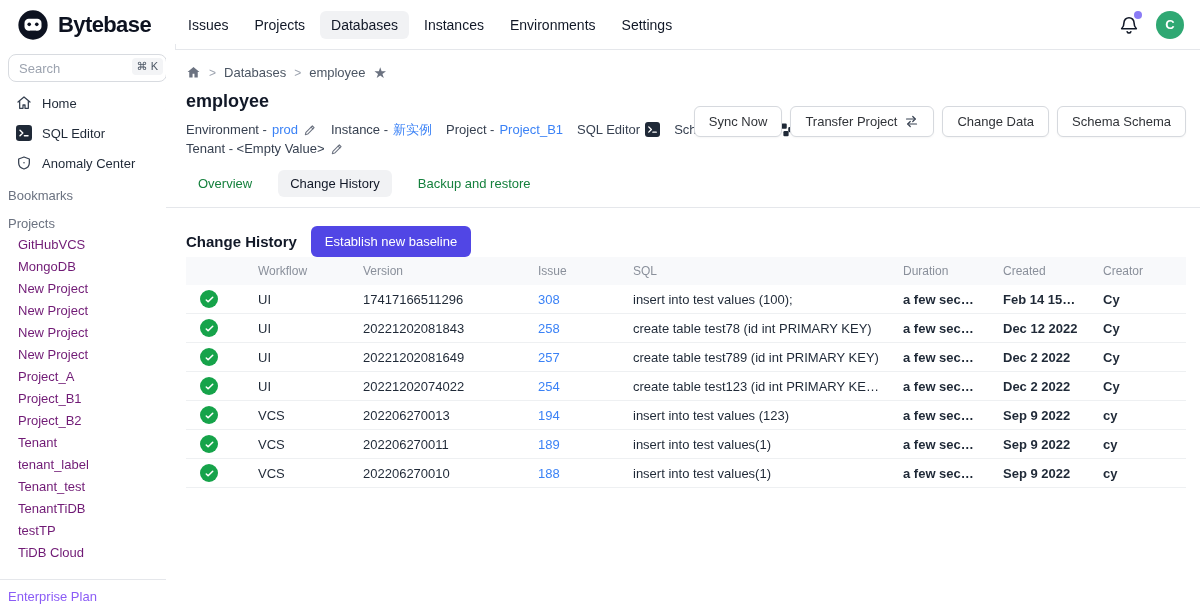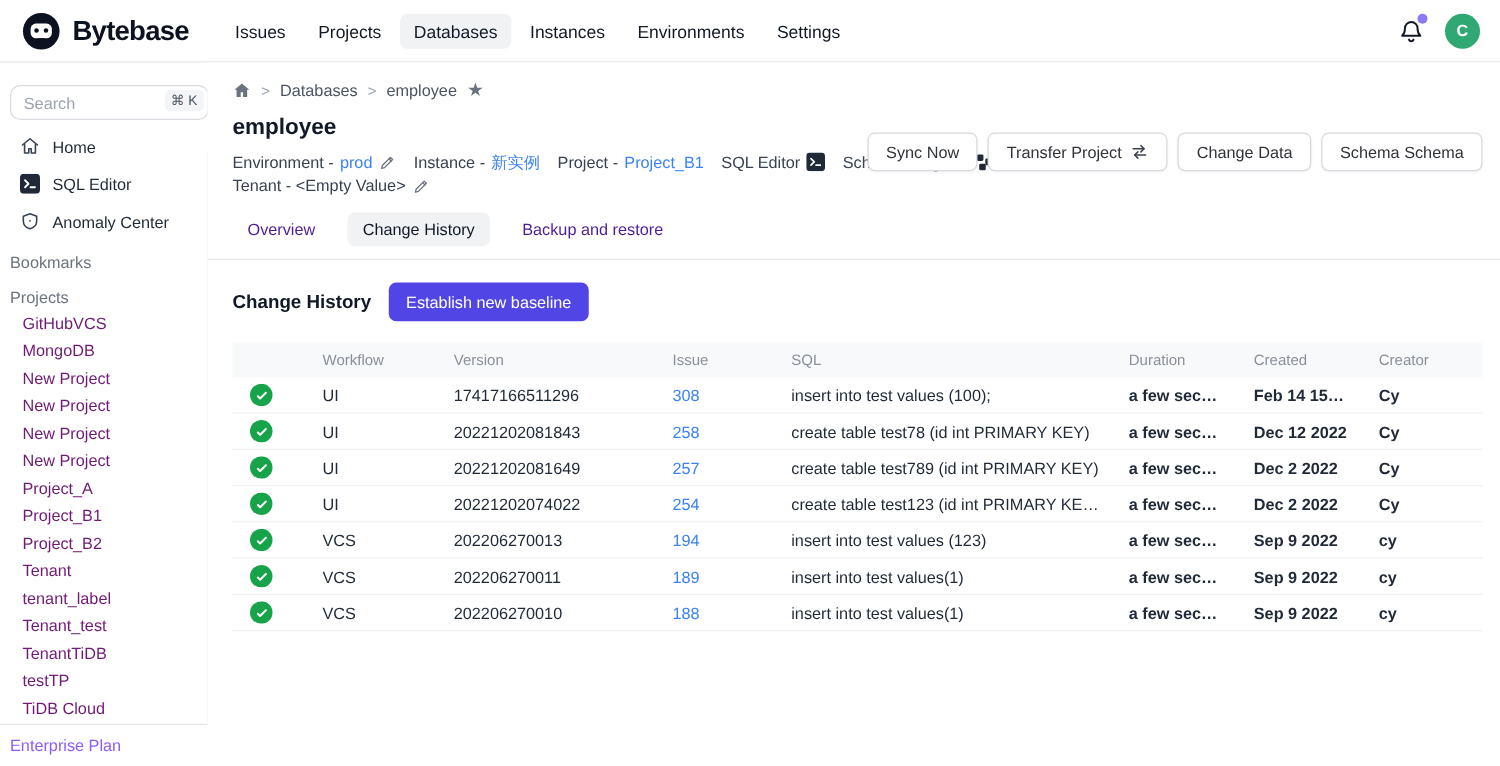--- a/index.html
+++ b/index.html
@@ -23,21 +23,21 @@
   .nav-link.active{background:#f1f2f4;}
   .topbar-right{margin-left:auto; display:flex; align-items:center; gap:16px;}
   .bell-wrap{position:relative; width:22px; height:22px;}
   .bell-dot{position:absolute; top:-3px; right:-2px; width:8px; height:8px;
     border-radius:50%; background:var(--notification-dot);}
   .avatar{width:28px; height:28px; border-radius:50%; background:var(--avatar-bg);
     color:#fff; font-size:13px; font-weight:600; display:flex; align-items:center;
     justify-content:center;}
 
   
-  .sidebar{position:absolute; top:58px; left:0; bottom:0; width:176px;
+  .sidebar{position:absolute; top:44px; left:0; bottom:0; width:176px;
     border-right:1px solid var(--border); background:#fff;}
   .search-box{position:relative; margin:10px 8px 6px;}
   .search-input{width:100%; height:28px; border:1px solid #d8dbe0; border-radius:8px;
     padding:0 42px 0 10px; font-size:13px; color:var(--text); outline:none;
     font-family:"Liberation Sans", sans-serif;}
   .search-input::placeholder{color:var(--faint);}
   .kbd{position:absolute; right:4px; top:4px; background:#f3f4f6; border-radius:4px;
     padding:2px 5px; font-size:11px; color:#4b5563;}
   .side-item{display:flex; align-items:center; gap:10px; padding:7px 16px;
     font-size:13px; color:#1f2937; cursor:pointer;}
@@ -66,31 +66,31 @@
   .meta .ic{width:14px; height:14px; color:#6b7280;}
   .meta .ic-dark{width:15px; height:15px;}
   .actions{position:absolute; top:56px; right:14px; display:flex; gap:8px;}
   .btn{display:flex; align-items:center; gap:7px; background:#fff; border:1px solid #d6d9de;
     border-radius:6px; padding:7px 14px; font-size:13px; font-weight:500; color:#303338;
     cursor:pointer; box-shadow:0 1px 2px rgba(0,0,0,.04);
     font-family:"Liberation Sans", sans-serif;}
   .btn .ic{width:15px; height:15px; color:#374151;}
   .tabs{display:flex; align-items:center; gap:14px; padding:12px 20px 10px;
     border-bottom:1px solid var(--border);}
-  .tab{font-size:13px; color:#4c1d95; padding:6px 12px; border-radius:6px; cursor:pointer;}
+  .tab{font-size:13px; color:#15803d; padding:6px 12px; border-radius:6px; cursor:pointer;}
   .tab.active{background:#f1f2f4; color:#111827; font-weight:500;}
 
   
   .section{padding:18px 20px 0;}
   .section-head{display:flex; align-items:center; gap:14px;}
   .section-title{font-size:15px; font-weight:700; color:#111827;}
   .btn-accent{background:var(--accent); border:none; color:#fff; font-size:13px;
     font-weight:500; padding:8px 14px; border-radius:6px; cursor:pointer;
     font-family:"Liberation Sans", sans-serif;}
-  .table{margin-top:17px; width:1000px;}
+  .table{width:1000px;}
   .trow,.thead{display:grid; grid-template-columns:60px 105px 175px 95px 270px 100px 100px 95px;
     align-items:center;}
   .thead{background:#f8f9fb; height:28px; font-size:12px; color:#8a909b;}
   .trow{height:29px; border-bottom:1px solid #eef0f2; font-size:13px; background:#fff;}
   .td{padding:0 12px; white-space:nowrap; overflow:hidden; text-overflow:ellipsis;}
   .td-status{padding-left:14px;}
   .check{width:18px; height:18px; border-radius:50%; background:var(--success);
     display:flex; align-items:center; justify-content:center;}
   .check svg{width:11px; height:11px;}
   .td-issue{color:var(--link); cursor:pointer;}

